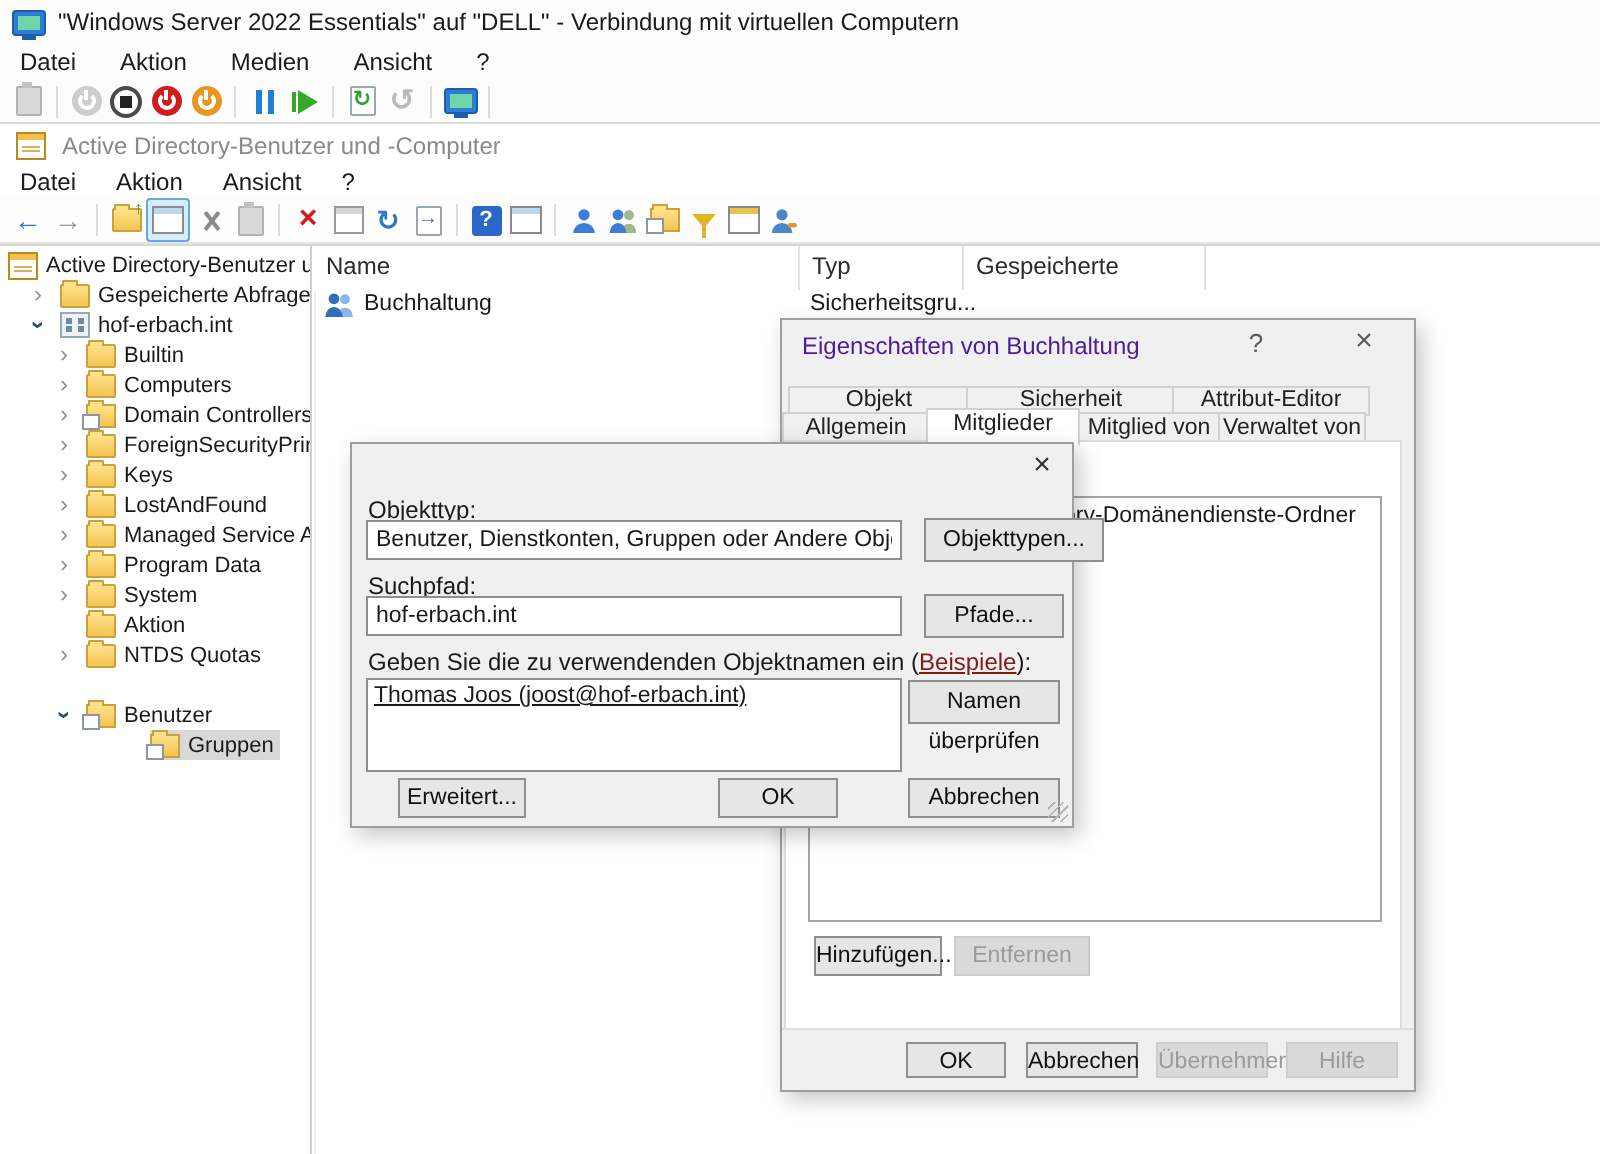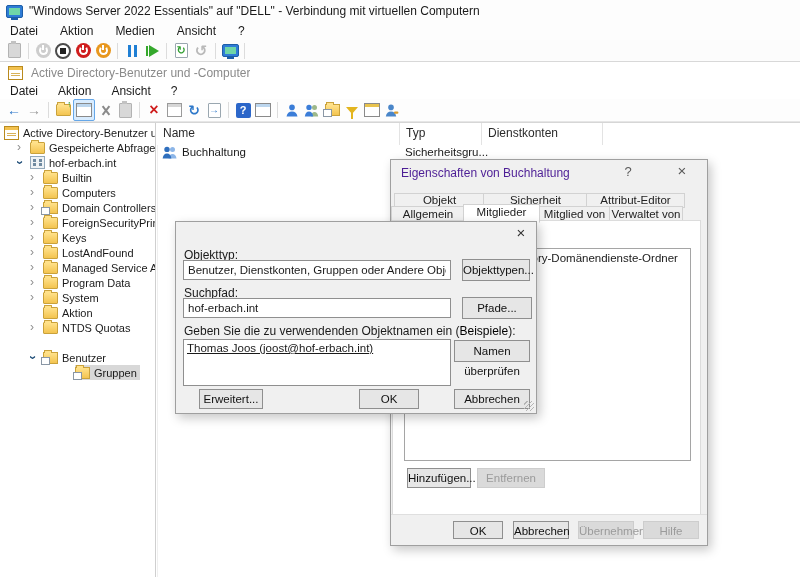--- a/index.html
+++ b/index.html
@@ -101,21 +101,21 @@
   .cap-btn{position:absolute;font-size:13px;color:#5a5a5a;text-align:center;line-height:18px}
   .btn{position:absolute;background:#e6e6e6;border:1px solid #8f8f8f;font-family:inherit;font-size:11.5px;color:#111;text-align:center;padding:0;line-height:18px}
   .btn.dis{background:#dadada;border-color:#cdcdcd;color:#9b9b9b}
   .field{position:absolute;background:#fff;border:1px solid #8f8f8f;font-family:inherit;font-size:11.5px;color:#1a1a1a;padding:0 4px;box-sizing:border-box}
   .lbl{position:absolute;font-size:12px;white-space:nowrap}
   .tab{position:absolute;background:#f0f0f0;border:1px solid #d2d2d2;font-size:11.5px;text-align:center;color:#222;overflow:hidden;white-space:nowrap}
   .tab.active{background:#fff;border-bottom-color:#fff;z-index:3}
   .tabpage{position:absolute;background:#fff;border:1px solid #dcdcdc}
   .listbox{position:absolute;background:#fff;border:1px solid #a5a5a5;overflow:hidden}
   .footer-line{position:absolute;height:1px;background:#dfdfdf}
-  .link{color:#000000;cursor:pointer}
+  .link{color:#7f1d1d;text-decoration:underline;cursor:pointer}
   .entry{font-size:11.5px;line-height:15px;white-space:nowrap}
   .entry .utext{text-decoration:underline}
   .grip{position:absolute;right:2px;bottom:2px;width:10px;height:10px;
         background:repeating-linear-gradient(135deg,transparent 0 2px,#b5b5b5 2px 3px)}
   .z-props{z-index:20}
   .z-select{z-index:30}
 
   
   .psvg{display:block}
 </style>
@@ -375,21 +375,21 @@
         <span class="ic ouic"></span>
     <span>Gruppen</span>
       </span>
   </div>
 </div>
 <div class="abs tree-sep"></div>
 
 <div class="abs list-header">
   <span class="hcell hc1">Name</span>
   <span class="hcell hc2">Typ</span>
-  <span class="hcell hc3">Dienstkonten</span>
+  <span class="hcell hc3">Gespeicherte</span>
 </div>
 <div class="abs lrow">
   <span style="margin-left:5px">
     <svg class="psvg" width="15" height="13" viewBox="0 0 15 13">
         <circle cx="10.5" cy="3.6" r="2.5" fill="#8db6e8"></circle>
         <path d="M6.5 12.5 q0.6-4.6 4-4.6 t4 4.6 z" fill="#8db6e8"></path>
         <circle cx="5" cy="3.4" r="2.7" fill="#2f6fbe"></circle>
         <path d="M0.6 12.5 q0.8-5 4.4-5 t4.4 5 z" fill="#2f6fbe"></path>
       </svg>
   </span>
@@ -425,21 +425,21 @@
   <button class="btn" style="left:122px;top:361px;width:56px;height:18px">Abbrechen</button>
   <button class="btn dis" style="left:187px;top:361px;width:56px;height:18px">Übernehmen</button>
   <button class="btn dis" style="left:252px;top:361px;width:56px;height:18px">Hilfe</button>
 </div>
 
 <div class="dlg z-select" style="left:175px;top:221px;width:360px;height:191px">
   <span class="cap-btn" style="left:334px;top:2px;width:22px;font-size:15px;color:#333">×</span>
 
   <span class="lbl" style="left:8px;top:26px">Objekttyp:</span>
   <input class="field nowrap" style="left: 7px; top: 38px; width: 268px; height: 20px;" readonly="" value="Benutzer, Dienstkonten, Gruppen oder Andere Objekte">
-  <button class="btn" style="left:286px;top:37px;width:68px;height:22px;line-height:20px">Objekttypen...</button>
+  <button class="btn" style="left:286px;top:37px;width:90px;height:22px;line-height:20px">Objekttypen...</button>
 
   <span class="lbl" style="left:8px;top:64px">Suchpfad:</span>
   <input class="field nowrap" style="left: 7px; top: 76px; width: 268px; height: 20px;" readonly="" value="hof-erbach.int">
   <button class="btn" style="left:286px;top:75px;width:70px;height:22px;line-height:20px">Pfade...</button>
 
   <span class="lbl" style="left:8px;top:102px"><span>Geben Sie die zu verwendenden Objektnamen ein (</span><span class="link">Beispiele</span><span>):</span></span>
 
   <div class="field" style="left:7px;top:117px;width:268px;height:47px;padding:1px 3px">
     <div class="entry"><span class="utext">Thomas Joos (joost@hof-erbach.int)</span><span></span></div>
   </div>

